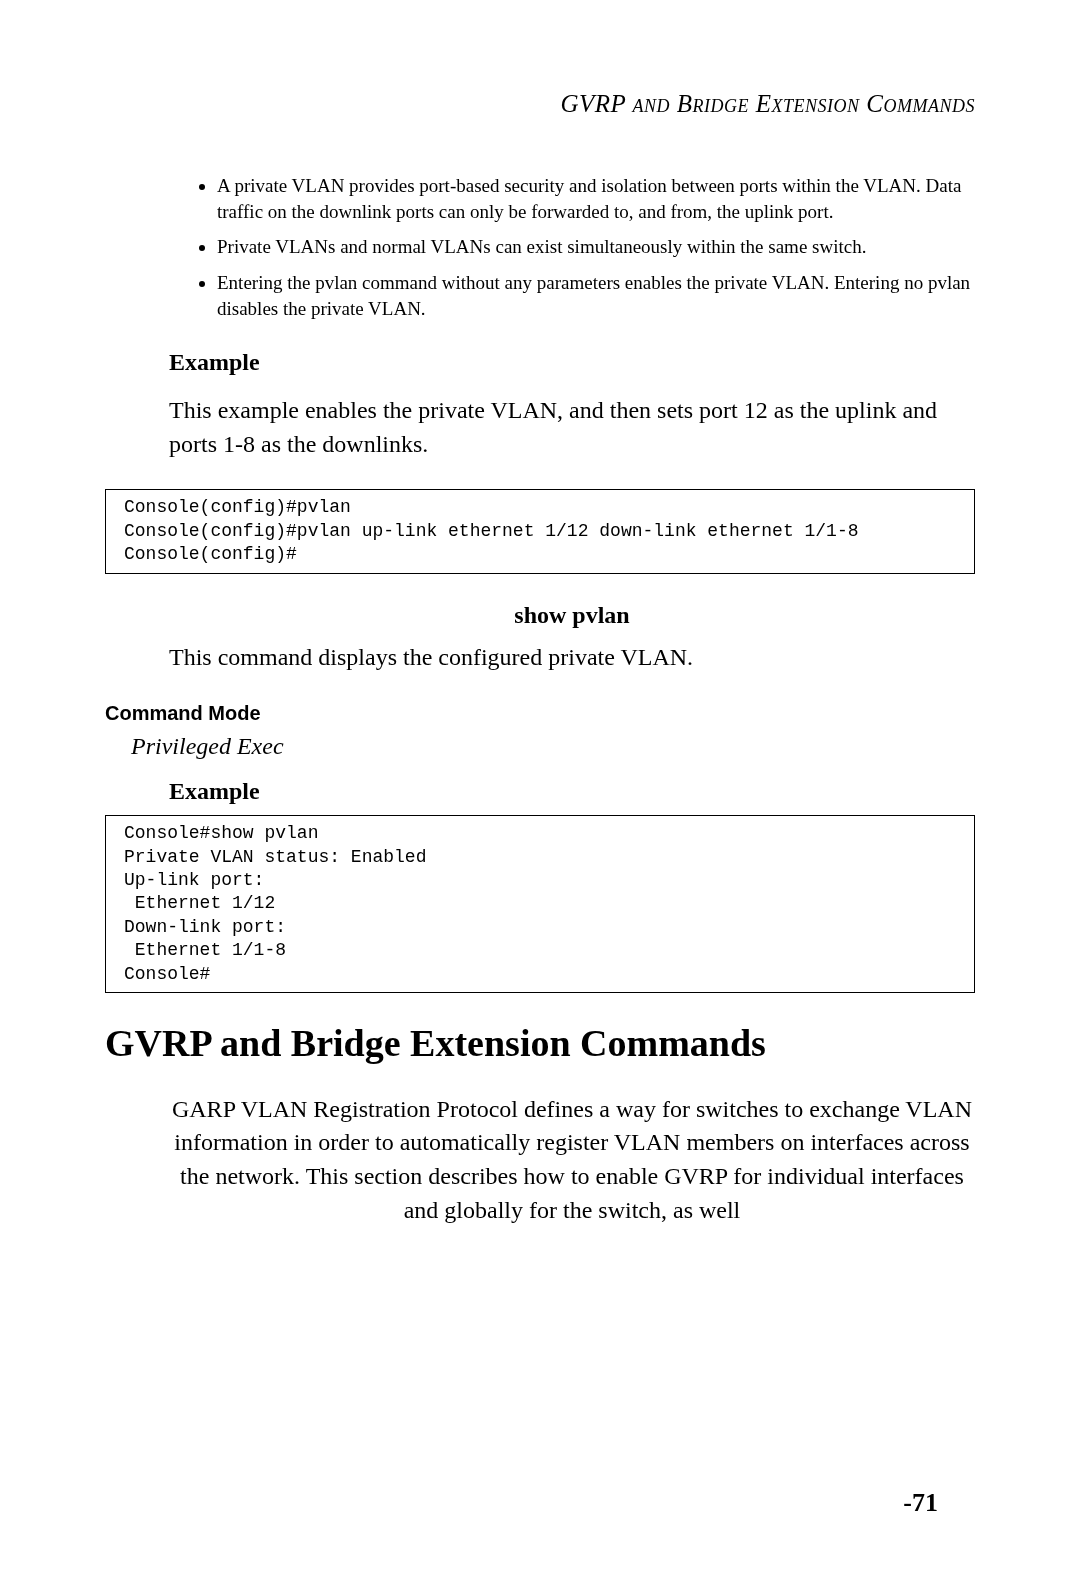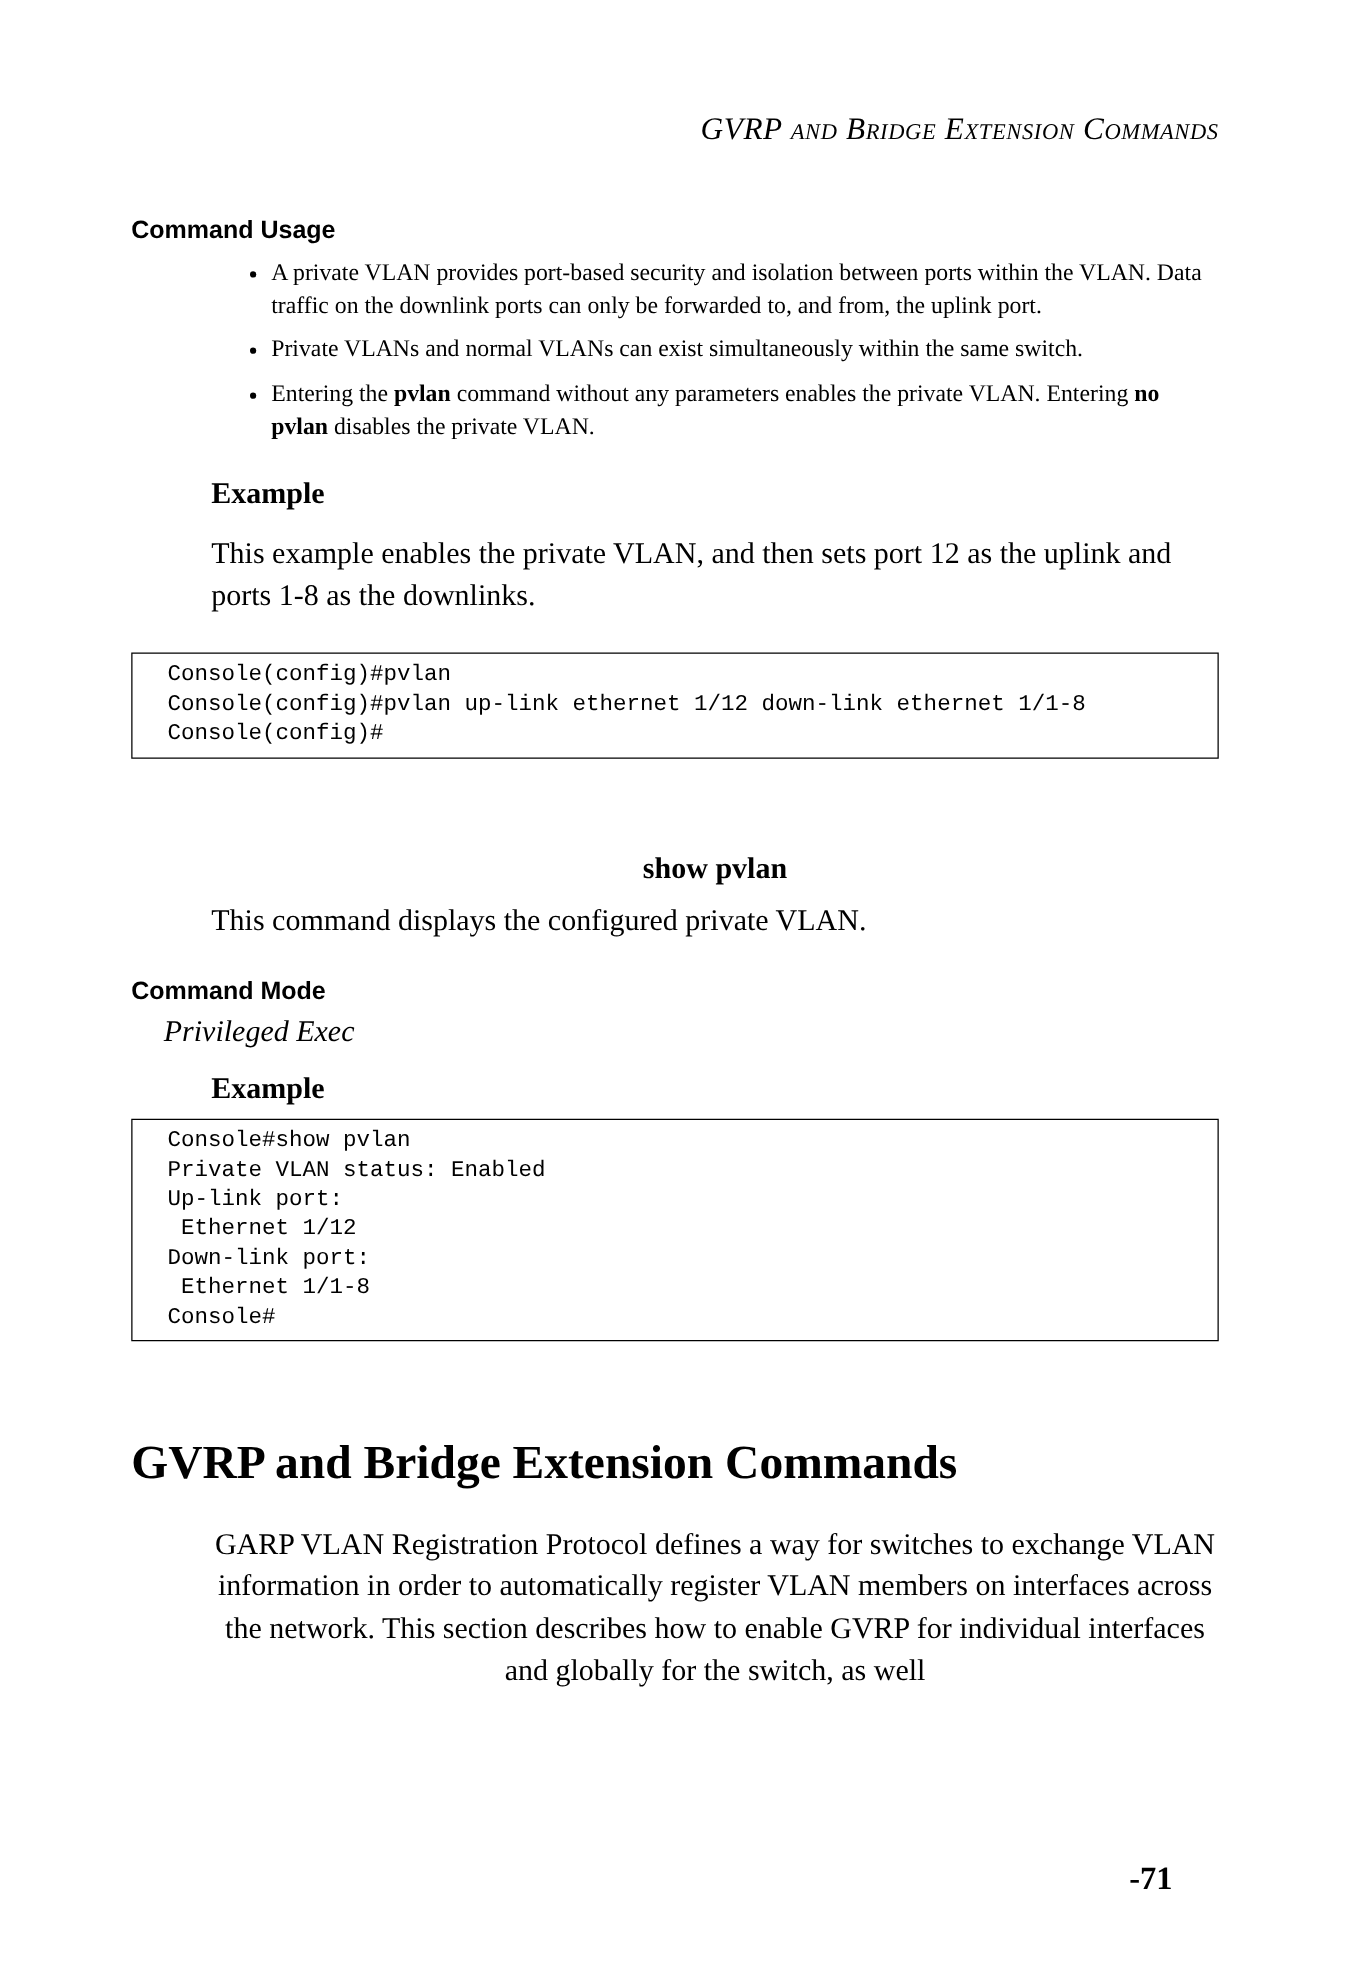--- a/index.html
+++ b/index.html
@@ -53,32 +53,32 @@
   .body-p {
     font-size: 24px;
     line-height: 1.4;
     margin: 0 0 28px 0;
   }
   .codebox {
     border: 1px solid #000;
     font-family: "Courier New", Courier, monospace;
     font-size: 18px;
     line-height: 1.3;
-    padding: 6px 28px;
+    padding: 6px 18px;
     white-space: pre;
-    margin: 0 0 75px 0;
+    margin: 0 0 28px 0;
   }
   .h1-section {
     font-family: Garamond, "Times New Roman", serif;
     font-weight: bold;
     font-size: 38px;
     margin: 8px 0 28px 0;
   }
   .bold-inline {
-    font-weight: bold;
+    font-weight: normal;
   }
   .page-num {
     position: absolute;
     right: 142px;
     bottom: 52px;
     font-size: 26px;
     font-weight: bold;
   }
   .mode-text {
     font-size: 24px;
@@ -93,21 +93,20 @@
     margin-bottom: 8px;
   }
 </style>
 </head>
 <body>
 
 <div class="page">
 
   <div class="running-header">GVRP and Bridge Extension Commands</div>
 
-  <div class="sect-bold">Command Usage</div>
 
   <div class="indent-block">
     <ul class="bullets">
       <li>A private VLAN provides port-based security and isolation between ports within the VLAN. Data traffic on the downlink ports can only be forwarded to, and from, the uplink port.</li>
       <li>Private VLANs and normal VLANs can exist simultaneously within the same switch.</li>
       <li>
         <span>Entering the </span><span class="bold-inline">pvlan</span><span> command without any parameters enables the private VLAN. Entering </span><span class="bold-inline">no pvlan</span><span> disables the private VLAN.</span>
       </li>
     </ul>
 

